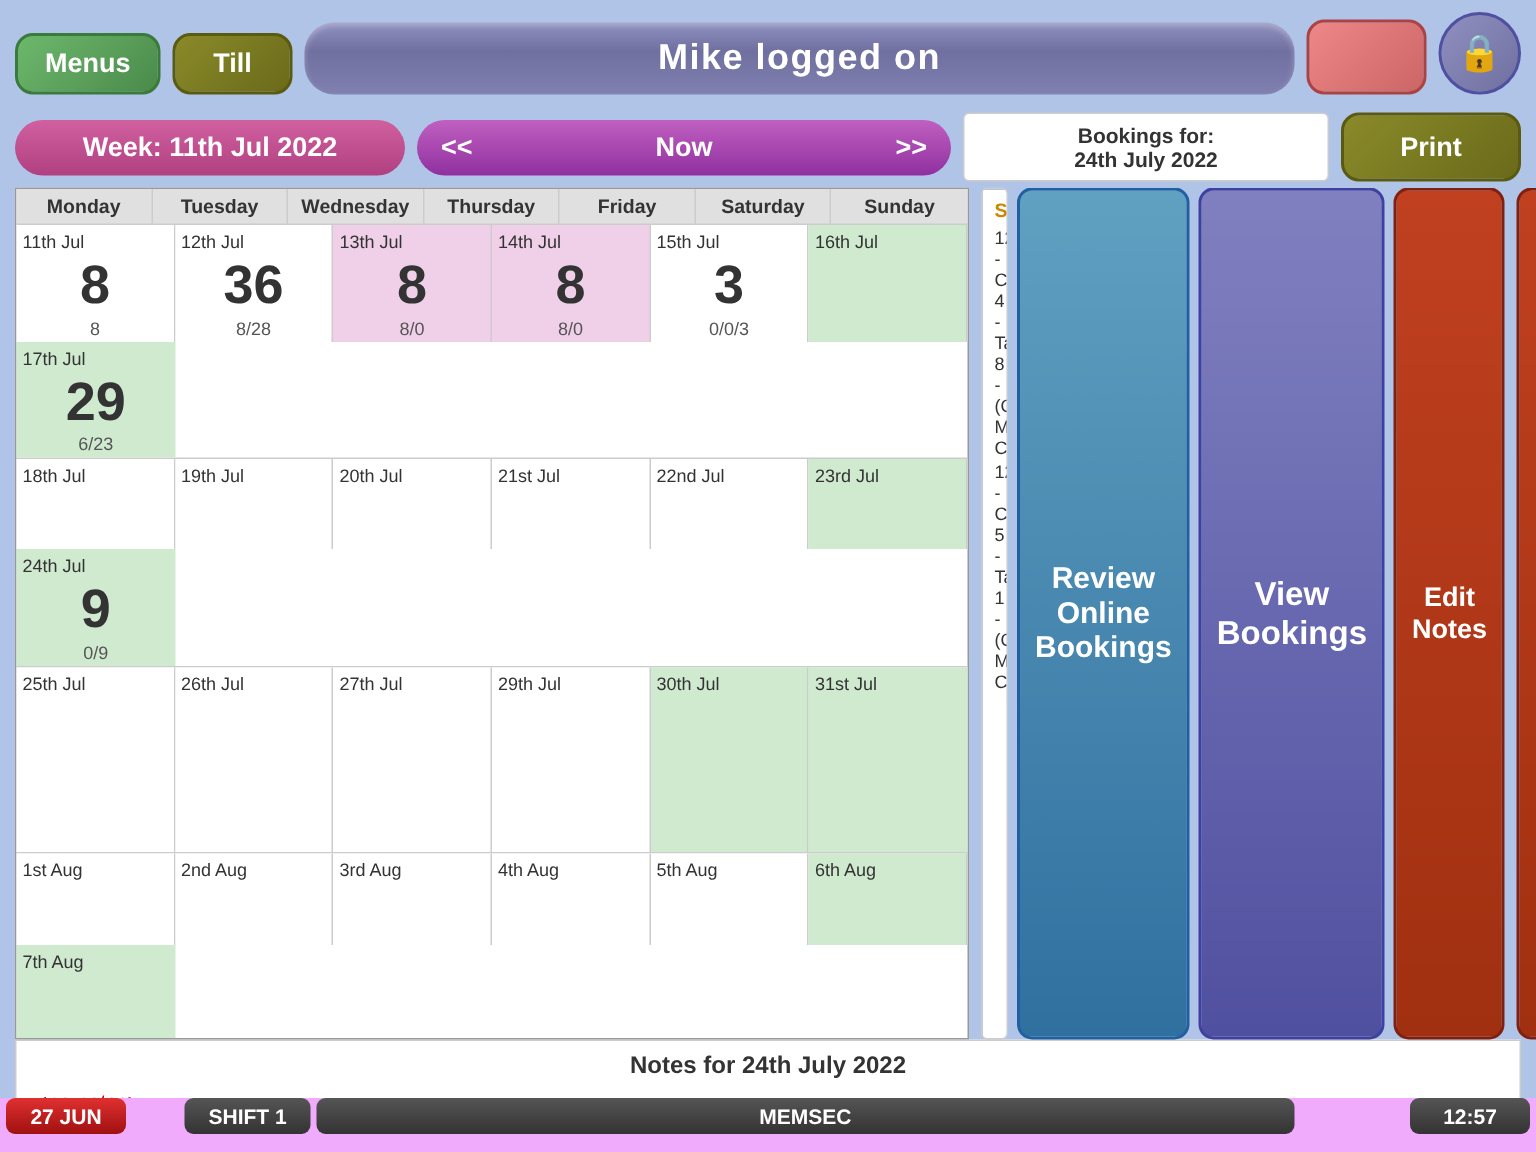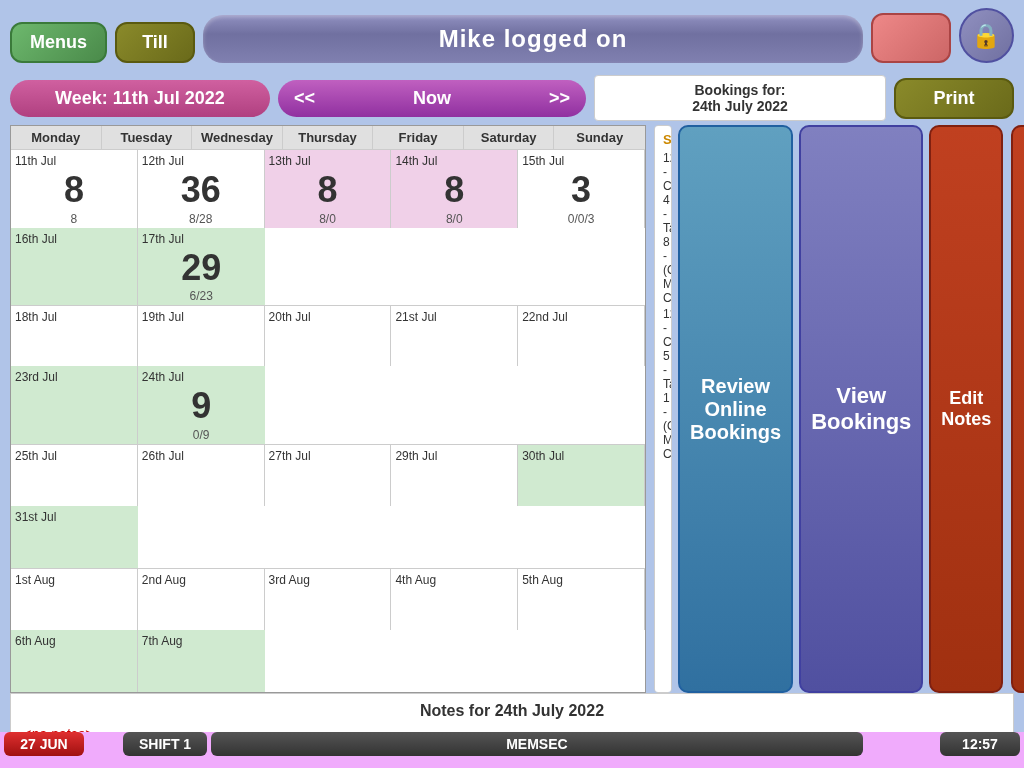--- a/index.html
+++ b/index.html
@@ -153,21 +153,21 @@
     }
     .cal-day-name:last-child { border-right: none; }
 
     .cal-body {
       flex: 1;
       display: flex;
       flex-direction: column;
     }
     .cal-row {
       display: grid;
-      grid-template-columns: repeat(5, 1fr);
+      grid-template-columns: repeat(6, 1fr);
       flex: 1;
       border-bottom: 1px solid #ccc;
     }
     .cal-row:last-child { border-bottom: none; }
 
     .cal-cell {
       border-right: 1px solid #ccc;
       padding: 4px 4px 2px 4px;
       display: flex;
       flex-direction: column;
@@ -388,21 +388,21 @@
 
 <div style="display:flex; padding: 4px 10px; gap:8px; align-items:center; background:#b0c4e8;">
   <div style="display:flex; align-items:center; gap:8px; flex:1;">
     <div class="week-label">Week: 11th Jul 2022</div>
     <div class="nav-btn-group">
       <button class="nav-btn">&lt;&lt;</button>
       <span class="nav-now">Now</span>
       <button class="nav-btn">&gt;&gt;</button>
     </div>
   </div>
-  <div style="width:420px; display:flex; align-items:center; gap:8px;">
+  <div style="width:372px; display:flex; gap:8px;">
     <div class="bookings-for-box" style="flex:1;">
       <div class="bookings-for-title">Bookings for:</div>
       <div class="bookings-for-title">24th July 2022</div>
     </div>
     <button class="btn-print">Print</button>
   </div>
 </div>
 
 <div class="main-area">
 

